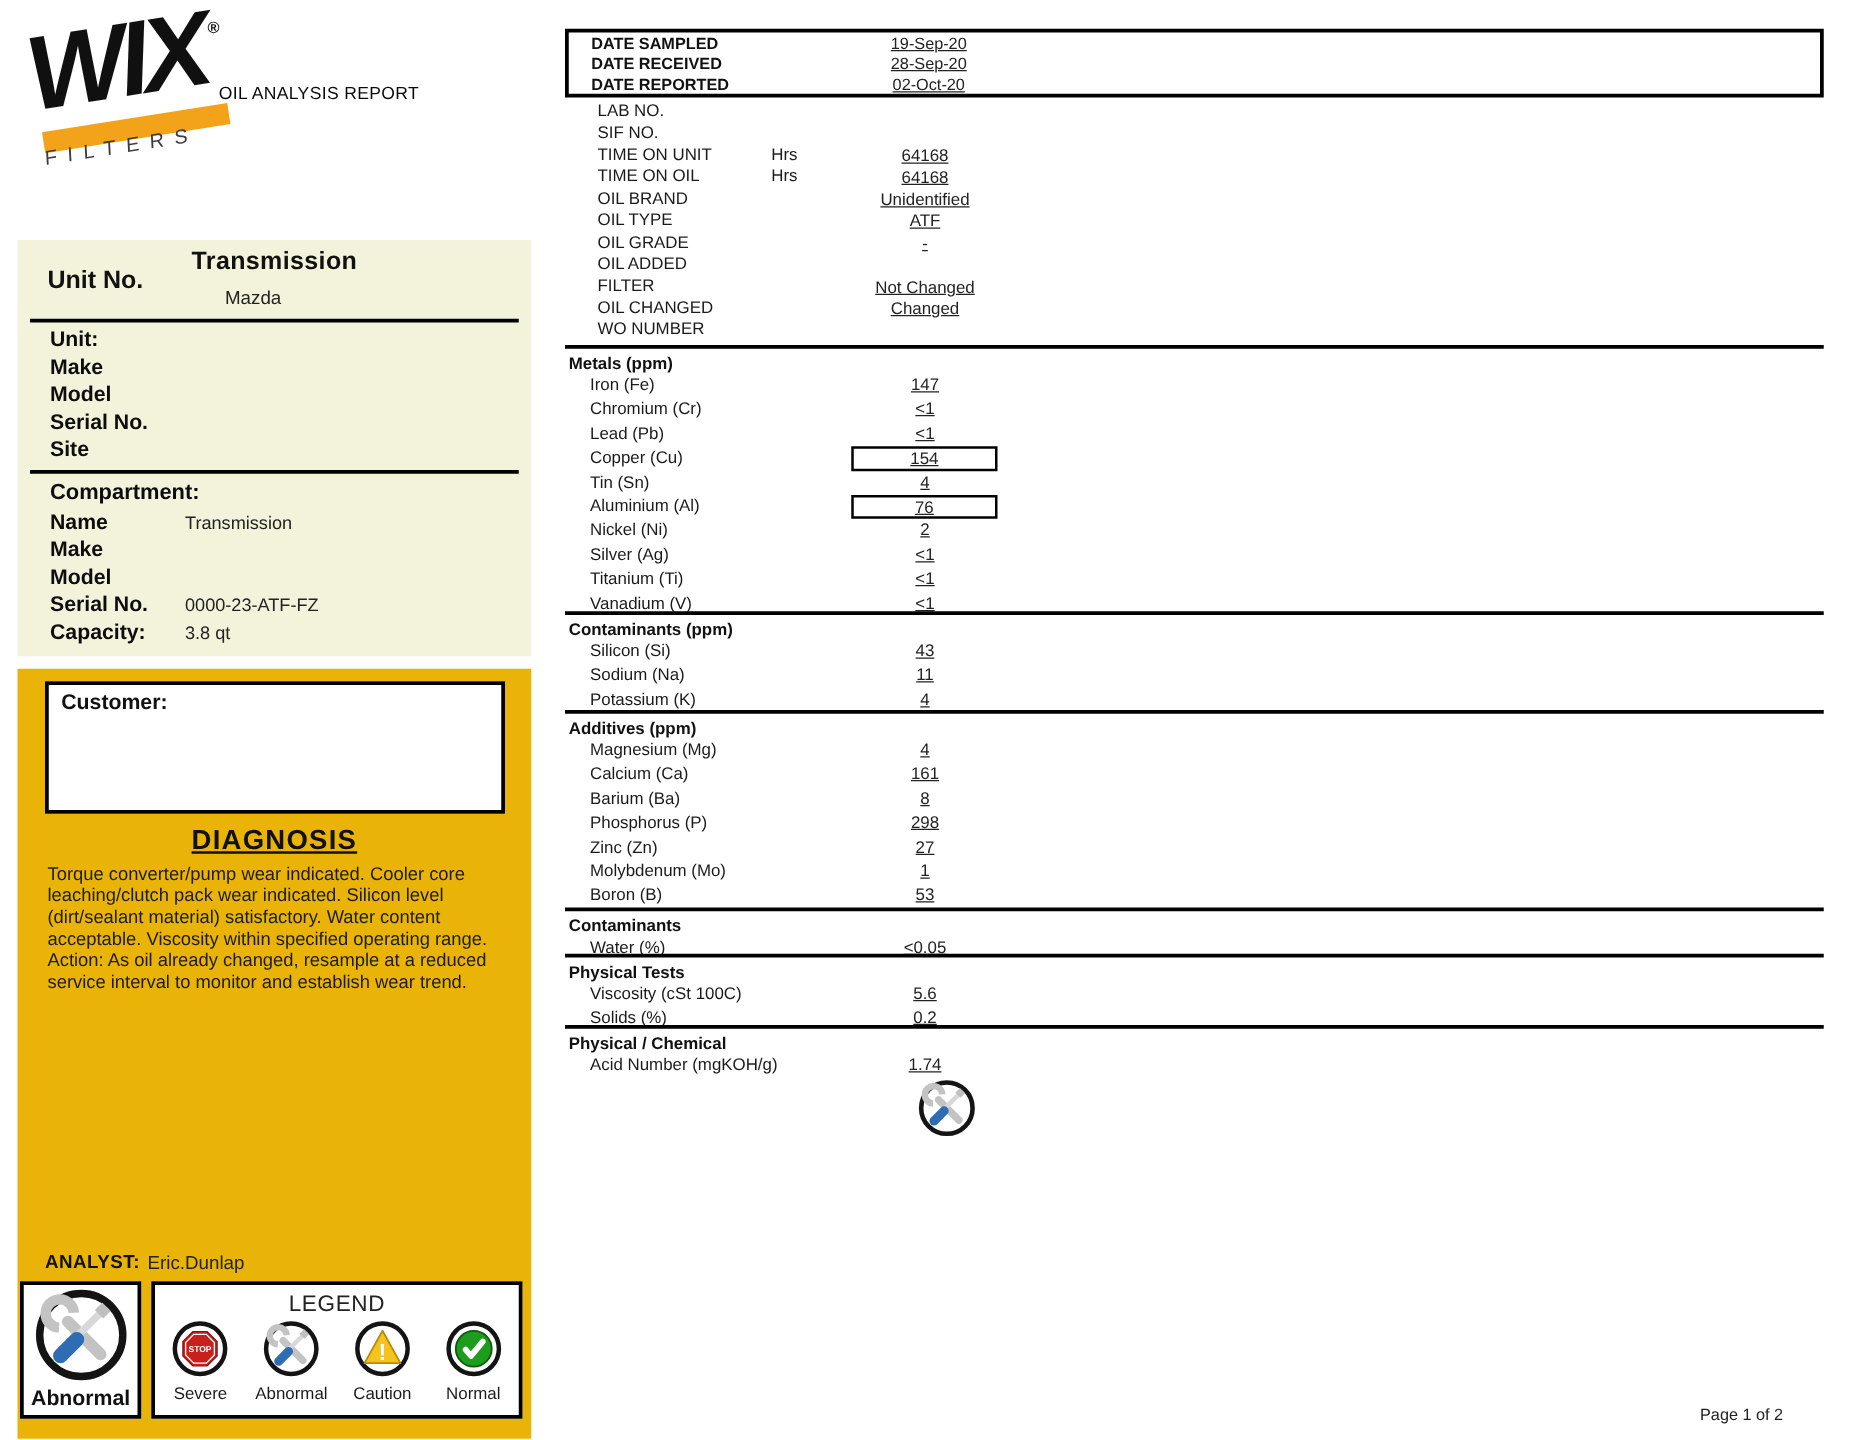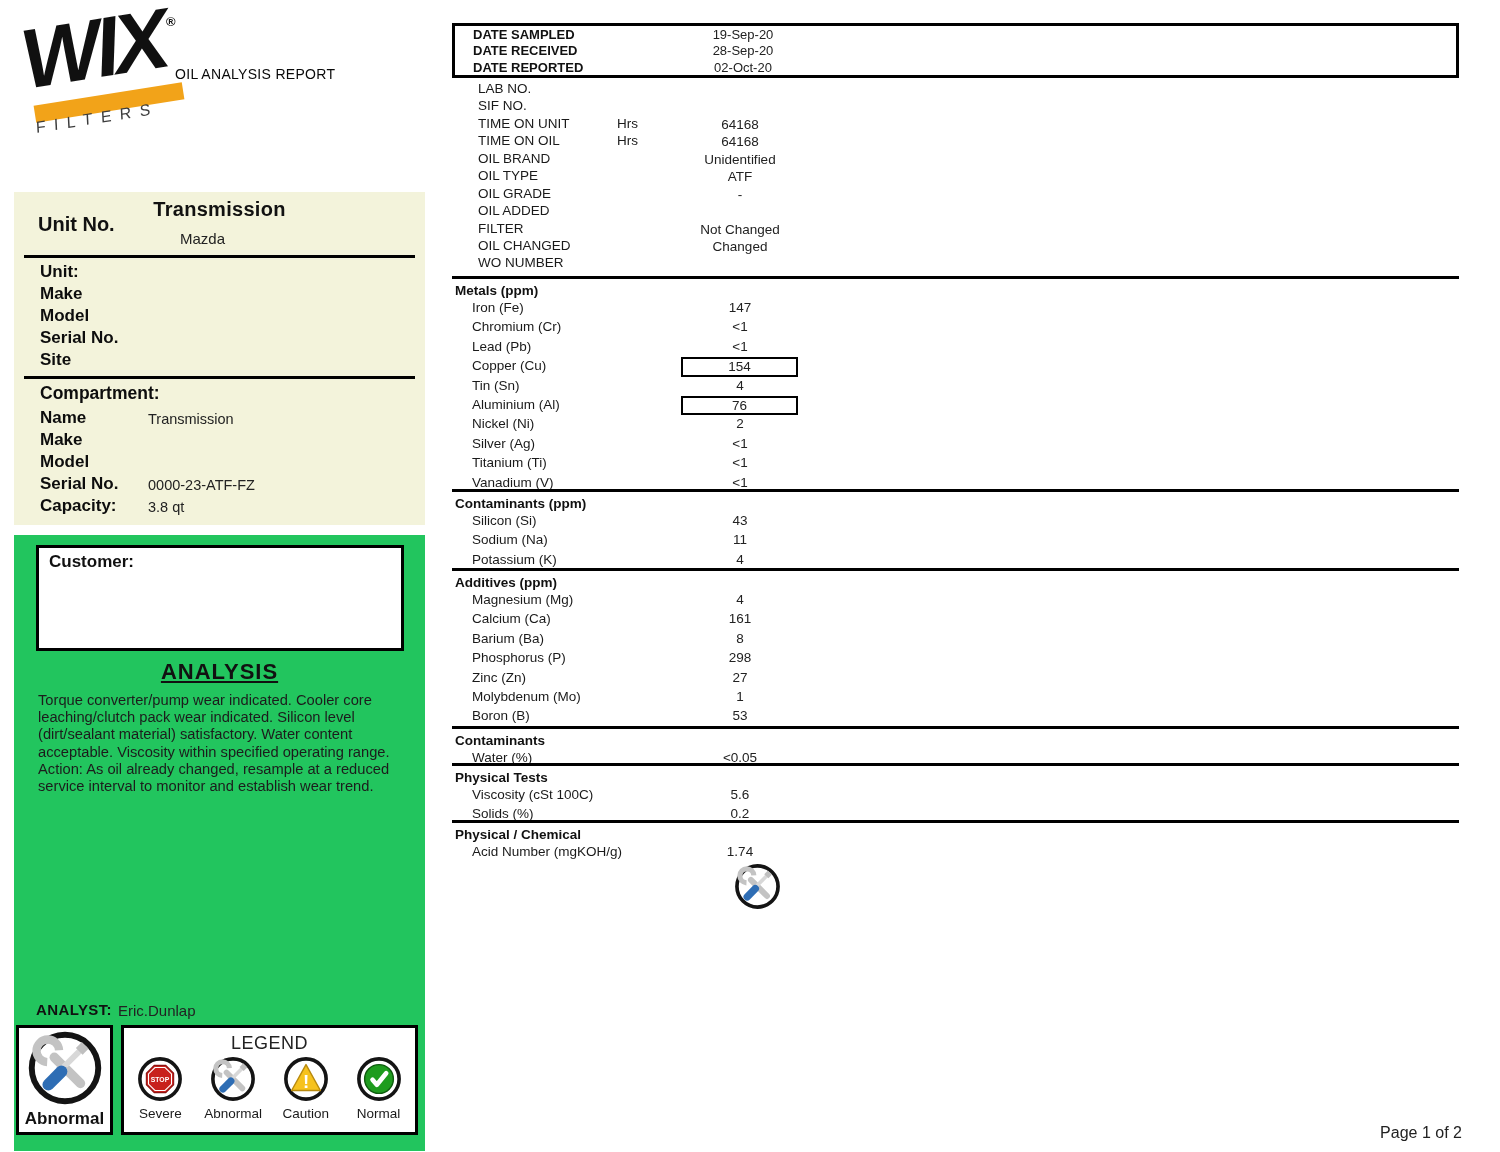--- a/index.html
+++ b/index.html
@@ -49,39 +49,39 @@
   .legend-title { text-align:center; font-size:18px; margin-top:5px; letter-spacing:0.5px; color:#222; }
   .legend-items { position:absolute; top:28px; left:0; width:100%; display:flex; justify-content:space-around; }
   .legend-item { width:70px; text-align:center; }
   .legend-item svg { width:46px; height:46px; }
   .legend-item .li-label { font-size:13.5px; color:#1a1a1a; margin-top:0px; }
   
   .dates-box { position:absolute; left:452px; top:23px; width:1007px; height:55px;
     border:3px solid #000; box-sizing:border-box; }
   .drow { position:relative; height:16.3px; font-size:13px; }
   .drow .lbl { position:absolute; left:6px; top:1px; font-weight:bold;padding-left:12px; }
-  .val { position:absolute; left:188px; top:1px; width:200px; text-align:center; color:#222; }
+  .val { position:absolute; left:188px; top:1px; width:200px; text-align:center; color:#222;text-decoration:underline; }
   .info-list { position:absolute; left:452px; top:81px; width:1007px; }
   .irow { position:relative; height:17.45px; font-size:13.5px; }
   .irow .lbl { position:absolute; left:26px; top:0; color:#1a1a1a; }
   .irow .unit { position:absolute; left:165px; top:0; color:#1a1a1a; }
   .sec { position:absolute; left:452px; width:1007px; border-top:3px solid #000; box-sizing:border-box; }
   .sec-0 { top:276px; } .sec-1 { top:489px; } .sec-2 { top:568px; }
   .sec-3 { top:726px; } .sec-4 { top:763px; } .sec-5 { top:820px; }
   .shead { font-size:13.5px; font-weight:bold; padding:4px 0 1px 3px; line-height:15px; }
   .srow { position:relative; height:19.4px; font-size:13.5px; }
   .sec-3 .srow, .sec-4 .srow, .sec-5 .srow { height:19px; }
   .srow .lbl { position:absolute; left:20px; top:1px; color:#1a1a1a; }
   .srow .val { top:1px; }
   .val.boxed { left:229px; width:113px; border:2.5px solid #000; top:0px; height:15.5px;
     line-height:15.5px; background:#fff; }
   .status-icon { position:absolute; left:734px; top:863px; width:47px; height:47px; }
   .status-icon svg { width:47px; height:47px; }
-  .page-footer { position:absolute; left:1360px; top:1124px; width:122px; text-align:center;
-    font-size:16px; color:#222; }
+  .page-footer { position:absolute; left:1360px; top:1124px; width:122px; text-align:left;
+    font-size:13px; color:#222; }
 </style>
 </head>
 <body>
 
 <svg width="0" height="0" style="position:absolute">
   <defs>
     <g id="tools-glyph">
       <circle cx="32" cy="32" r="28" fill="#ffffff" stroke="#141414" stroke-width="5"></circle>
       <path d="M27 17 A9.5 9.5 0 1 0 17 27" fill="none" stroke="#c3c3c3" stroke-width="7"></path>
       <line x1="23" y1="23" x2="45" y2="45" stroke="#c3c3c3" stroke-width="8" stroke-linecap="round"></line>
@@ -133,25 +133,25 @@
     <div class="fld" style="top:216px;">Name</div>
     <div class="fldval" style="top:219px;">Transmission</div>
     <div class="fld" style="top:238px;">Make</div>
     <div class="fld" style="top:260px;">Model</div>
     <div class="fld" style="top:282px;">Serial No.</div>
     <div class="fldval" style="top:285px;">0000-23-ATF-FZ</div>
     <div class="fld" style="top:304px;">Capacity:</div>
     <div class="fldval" style="top:307px;">3.8 qt</div>
   </div>
 
-  <div class="panel panel2" style="background:#22c55e;">
+  <div class="panel panel2" style="background:#eab308;">
     <div class="customer-box">
       <div class="customer-label">Customer:</div>
     </div>
-    <div class="diag-title">ANALYSIS</div>
+    <div class="diag-title">DIAGNOSIS</div>
     <div class="diag-text">Torque converter/pump wear indicated. Cooler core leaching/clutch pack wear indicated.  Silicon level (dirt/sealant material) satisfactory. Water content acceptable. Viscosity within specified operating range. Action: As oil already changed, resample at a reduced service interval to monitor and establish wear trend.</div>
     <div class="analyst-label">ANALYST:</div>
     <div class="analyst-name">Eric.Dunlap</div>
 
     <div class="abnormal-box">
       <svg class="big-tools" viewBox="0 0 64 64">
           <use href="#tools-glyph"></use>
         </svg>
       <div class="abnormal-label">Abnormal</div>
     </div>

